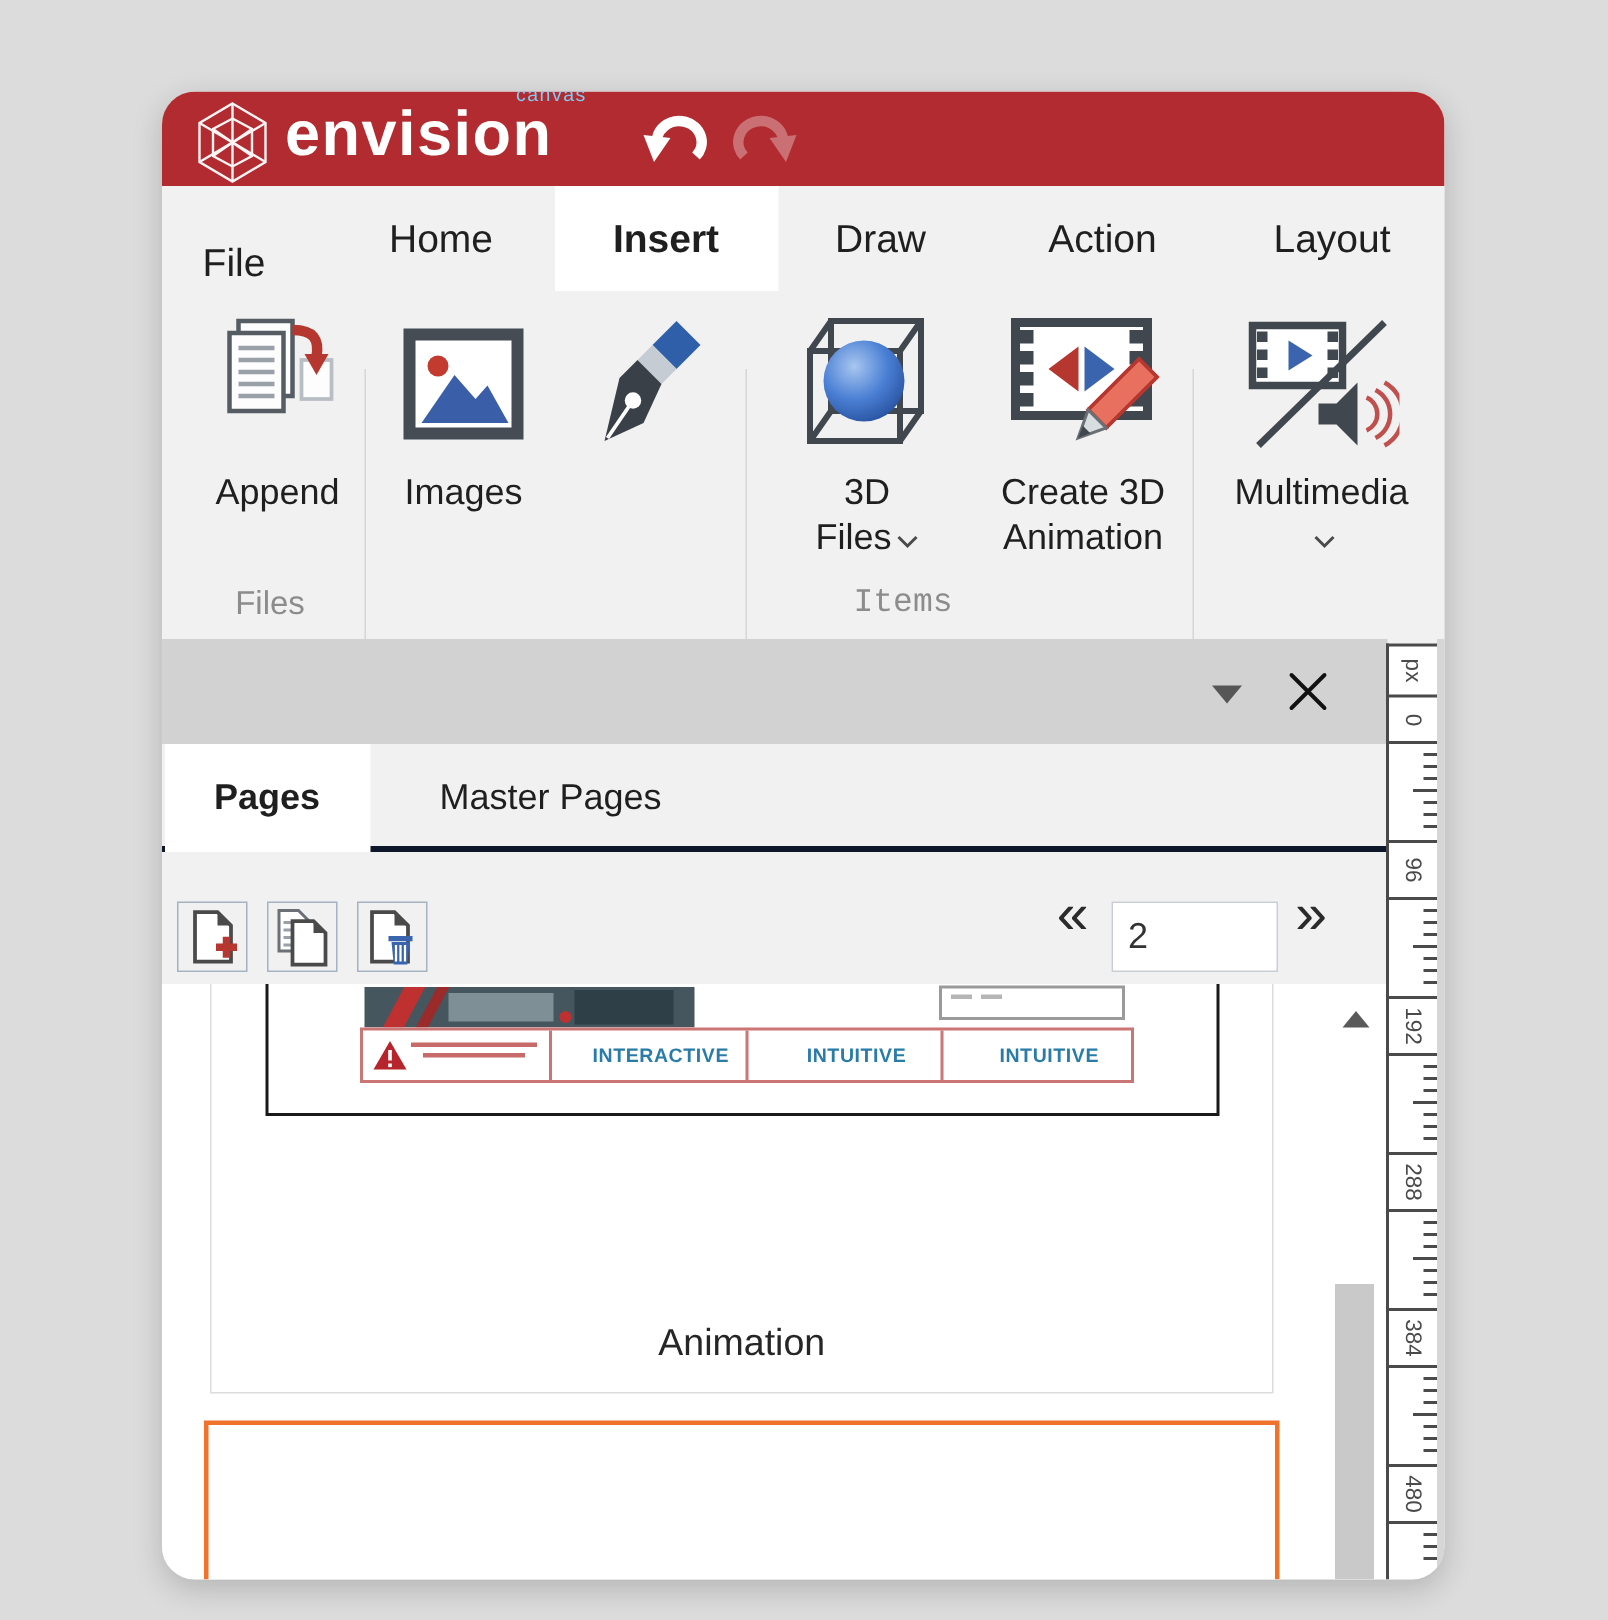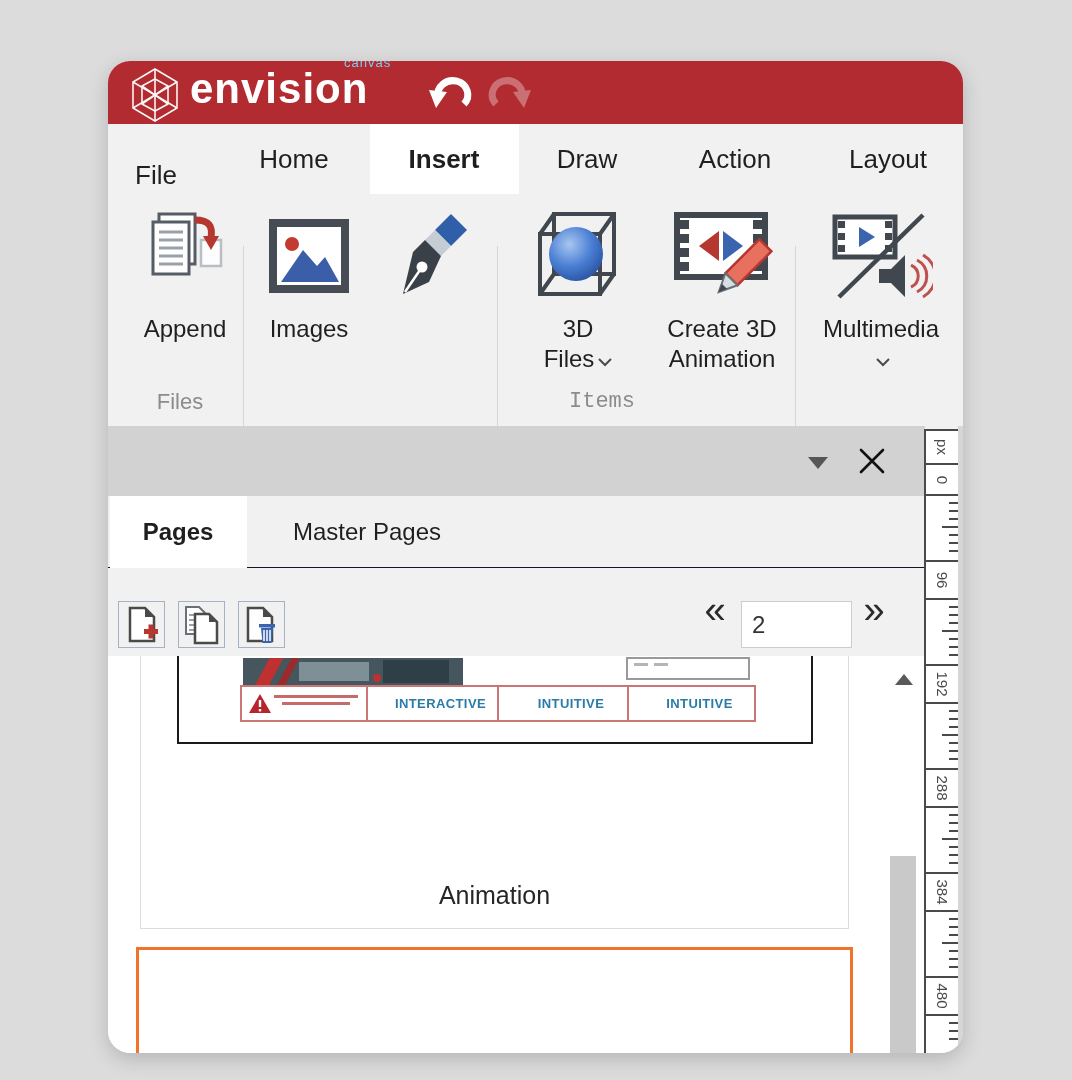--- a/index.html
+++ b/index.html
@@ -37,21 +37,21 @@
   .grp-label { position:absolute; top:195px; font-size:22px; color:#8c8c8c; transform:translateX(-50%); }
   .grp-0{left:72px;} .grp-1{left:494px;font-family:Liberation Mono, monospace;}
 
   
   .panel-header { position:absolute; left:0; top:365px; width:817px; height:70px; background:#d2d2d2; }
   .panel-title { position:absolute; left:14px; line-height:70px; font-size:30px; color:#141414; }
   .panel-caret { position:absolute; left:700px; top:31px; width:0; height:0;
     border-left:10px solid transparent; border-right:10px solid transparent; border-top:12px solid #565656; }
   .panel-close { position:absolute; left:748px; top:19px; width:32px; height:32px; }
 
-  .tabs { position:absolute; left:0; top:435px; width:817px; height:72px; background:#f1f1f1; border-bottom:1px solid #0f172a; }
+  .tabs { position:absolute; left:0; top:435px; width:817px; height:72px; background:#f1f1f1; border-bottom:4px solid #0f172a; }
   .tab-active-bg { position:absolute; left:2px; top:0; width:137px; height:72px; background:#fff; }
   .tab { position:absolute; top:0; line-height:72px; font-size:24px; color:#1f1f1f; transform:translateX(-50%); }
   .tab-0{left:70px; font-weight:bold;} .tab-1{left:259px;}
 
   .pn-toolbar { position:absolute; left:0; top:507px; width:817px; height:88px; background:#f1f1f1; }
   .pg-btn { position:absolute; top:33px; width:47px; height:47px; border:1px solid #a5b2c2; background:transparent;
     display:flex; align-items:center; justify-content:center; }
   .pgb-0{left:10px;} .pgb-1{left:70px;} .pgb-2{left:130px;}
   .nav-glyph { position:absolute; top:0; height:88px; line-height:84px; font-size:38px; color:#2b2b2b; transform:translateX(-50%); cursor:default; }
   .nav-prev{left:607px;} .nav-next{left:766px;}

